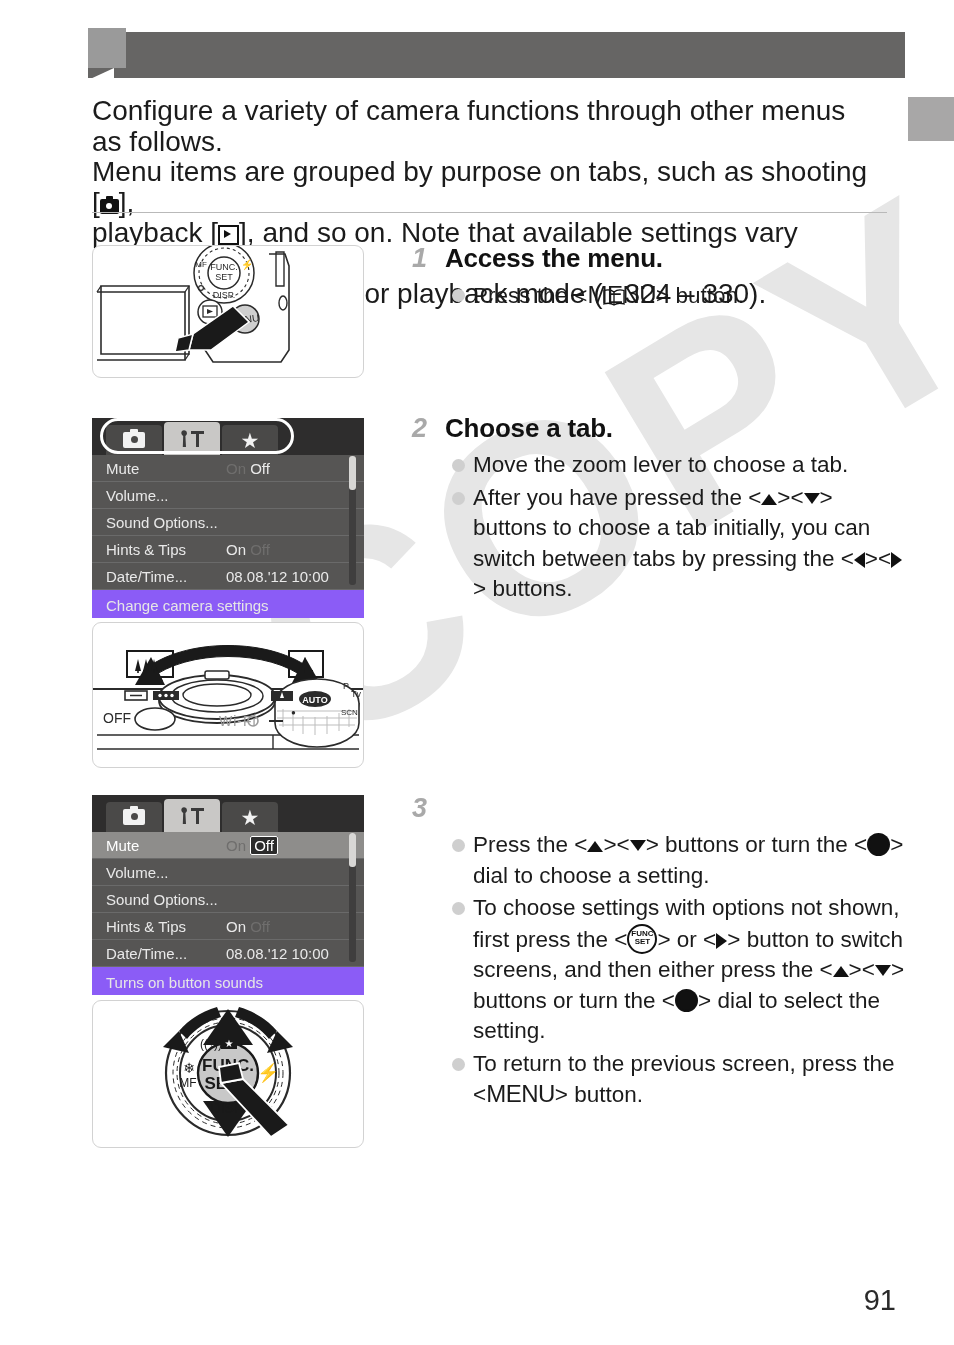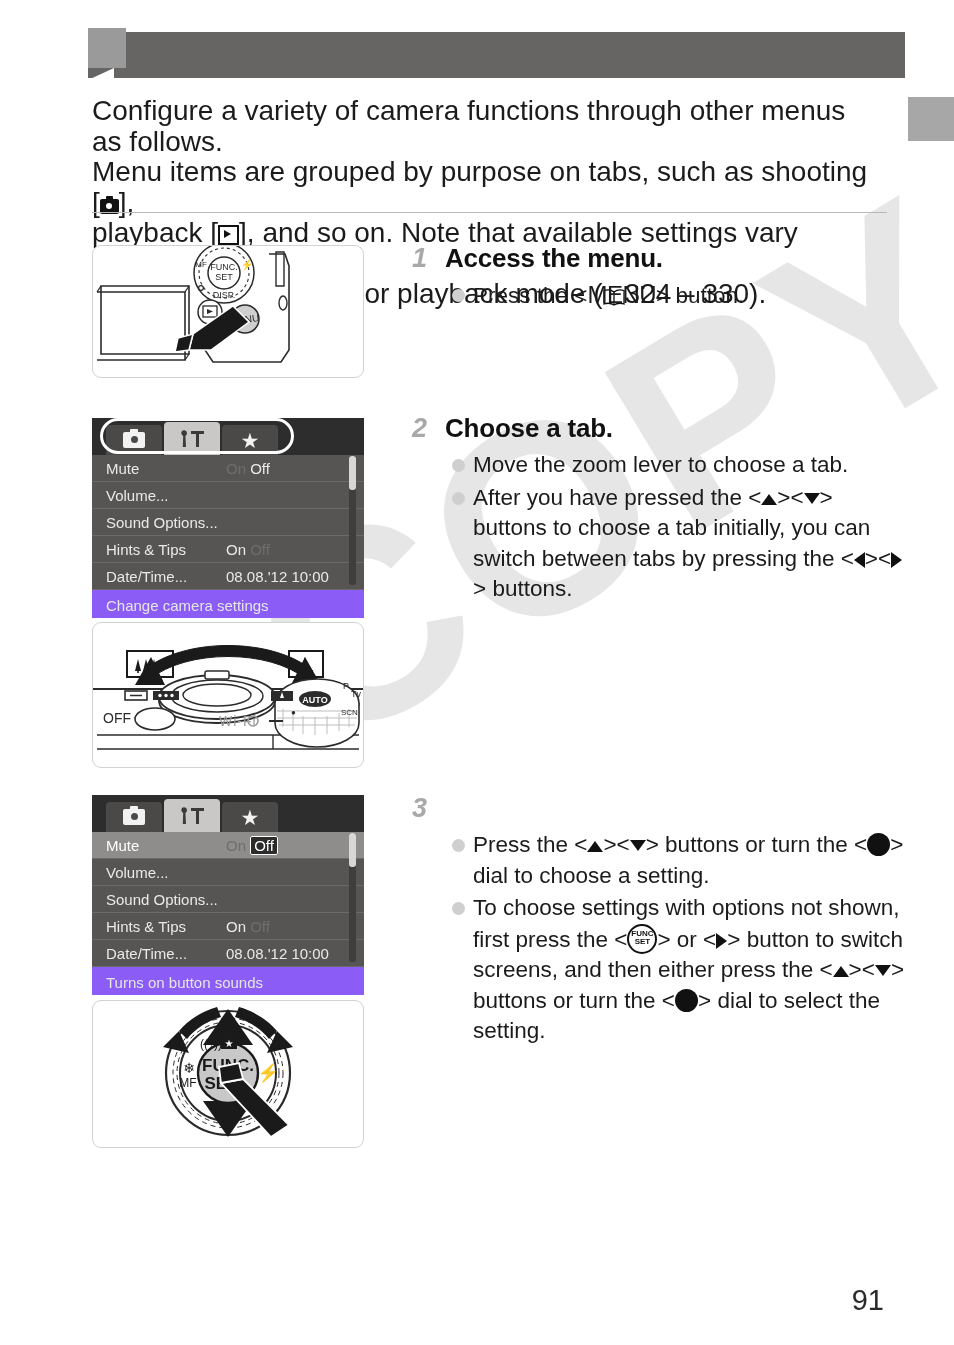--- a/index.html
+++ b/index.html
@@ -186,21 +186,21 @@
     border:3px solid #fff;border-radius:18px;box-sizing:border-box;
   }
 
   
   .t-cam{width:22px;height:16px;background:#f2f2f2;border-radius:2px;position:relative;}
   .t-cam:before{content:"";position:absolute;left:7px;top:-3px;width:8px;height:4px;background:#f2f2f2;border-radius:1px;}
   .t-cam:after{content:"";position:absolute;left:7.5px;top:4px;width:7px;height:7px;background:#4a4948;border-radius:50%;}
   .t-star{color:#f2f2f2;font-size:21px;line-height:21px;}
 
   #page-number{
-    position:absolute;right:70px;bottom:28px;
+    position:absolute;right:58px;bottom:28px;
     font-size:29px;color:#2a2a2a;z-index:6;
   }
 </style>
 </head>
 <body>
 
 <div id="watermark">
   <div class="word">COPY</div>
 </div>
 
@@ -470,20 +470,26 @@
           <span></span>
         </div>
       <div class="bullet-text">Press the &lt;<span class="tri-up"></span>&gt;&lt;<span class="tri-down"></span>&gt; buttons or turn the &lt;<span class="dial-glyph"></span>&gt; dial to choose a setting.</div>
     </div>
     <div class="bullet-row">
       <div class="bullet-dot">
           <span></span>
         </div>
       <div class="bullet-text">To choose settings with options not shown, first press the &lt;<span class="funcset-glyph"><i>FUNC</i><i>SET</i></span>&gt; or &lt;<span class="tri-right"></span>&gt; button to switch screens, and then either press the &lt;<span class="tri-up"></span>&gt;&lt;<span class="tri-down"></span>&gt; buttons or turn the &lt;<span class="dial-glyph"></span>&gt; dial to select the setting.</div>
     </div>
+    <div class="bullet-row">
+      <div class="bullet-dot">
+          <span></span>
+        </div>
+      <div class="bullet-text">To return to the previous screen, press the &lt;<span class="menu-word">MENU</span>&gt; button.</div>
+    </div>
   </div>
 </div>
 
 <div class="fig" style="left:92px;top:1000px;width:272px;height:148px;">
   <svg width="270" height="146" viewBox="0 0 270 146">
 
     <circle cx="135" cy="72" r="62" fill="#fff" stroke="#2b2b2b" stroke-width="2.2"></circle>
     <circle cx="135" cy="72" r="48" fill="#fff" stroke="#2b2b2b" stroke-width="2"></circle>
     <g stroke="#2b2b2b" stroke-width="1" fill="none">
       <circle cx="135" cy="72" r="55" stroke-dasharray="5 4"></circle>

